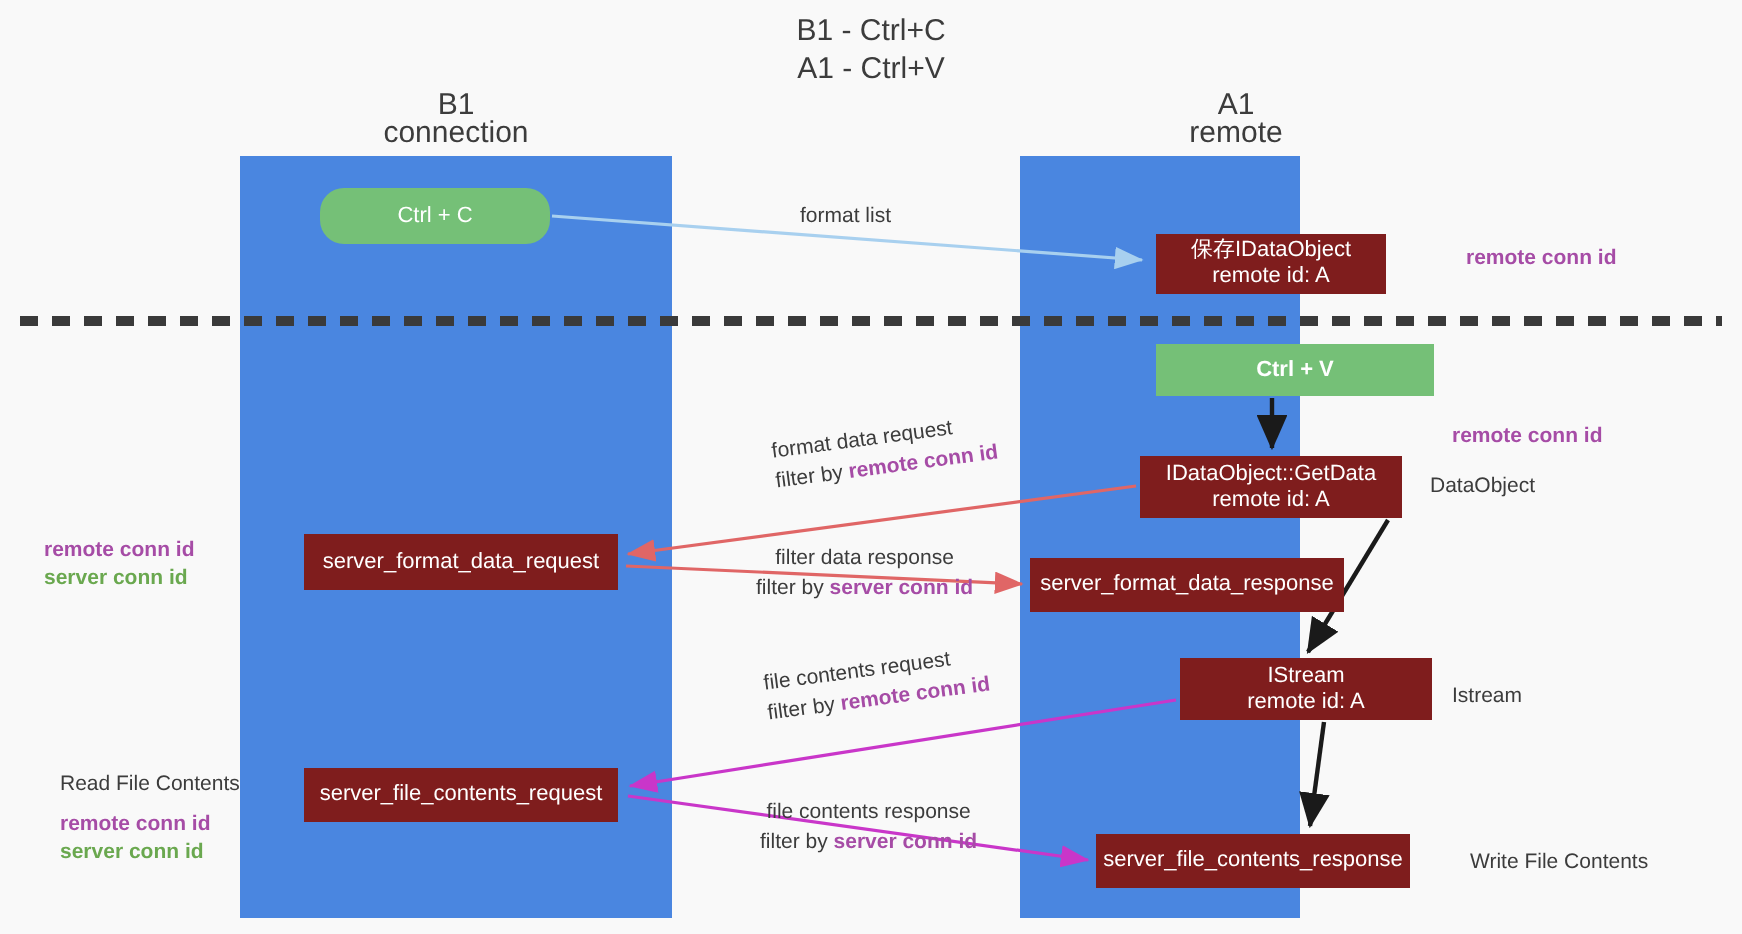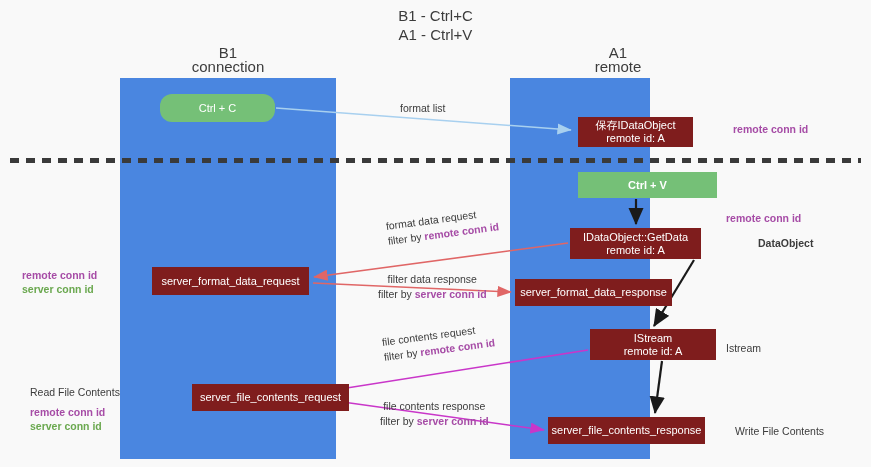--- a/index.html
+++ b/index.html
@@ -42,31 +42,31 @@
   .node.orange{background:#7f1d1d;}
   .node .l2{display:block;}
 
   #n-ctrlc{left:160px;top:94px;width:115px;height:28px;border-radius:12px;}
   #n-save{left:578px;top:117px;width:115px;height:30px;}
   #n-ctrlv{left:578px;top:172px;width:139px;height:26px;font-weight:bold;}
   #n-getdata{left:570px;top:228px;width:131px;height:31px;}
   #n-sfdreq{left:152px;top:267px;width:157px;height:28px;}
   #n-sfdres{left:515px;top:279px;width:157px;height:27px;}
   #n-istream{left:590px;top:329px;width:126px;height:31px;}
-  #n-sfcreq{left:152px;top:384px;width:157px;height:27px;margin-left:40px;}
+  #n-sfcreq{left:152px;top:384px;width:157px;height:27px;}
   #n-sfcres{left:548px;top:417px;width:157px;height:27px;}
 
   
   .side{position:absolute;font-size:10.5px;line-height:14px;z-index:8;}
   .side .purple{color:#a64ca6;font-weight:bold;}
   .side .green{color:#6aa84f;font-weight:bold;}
   .side .plain{color:#3c3c3c;}
   #s-remote-1{left:733px;top:122px;}
   #s-remote-2{left:726px;top:211px;}
-  #s-dataobject{left:758px;top:236px;font-weight:bold;}
+  #s-dataobject{left:715px;top:236px;}
   #s-istream{left:726px;top:341px;}
   #s-writefile{left:735px;top:424px;}
   #s-left-1{left:22px;top:268px;}
   #s-left-2{left:30px;top:385px;}
 
   
   .edgelbl{position:absolute;font-size:10.5px;line-height:15px;z-index:9;
     color:#3c3c3c;white-space:nowrap;}
   .edgelbl .purple{color:#a64ca6;font-weight:bold;}
   #e-formatlist{left:400px;top:101px;}

